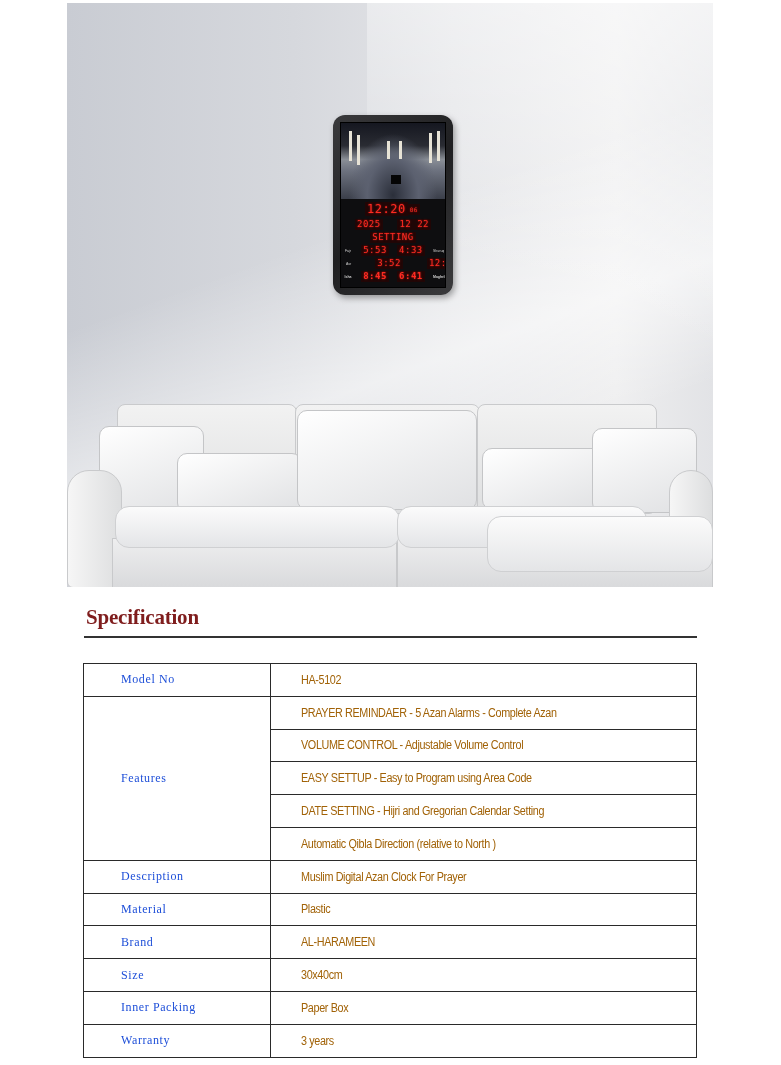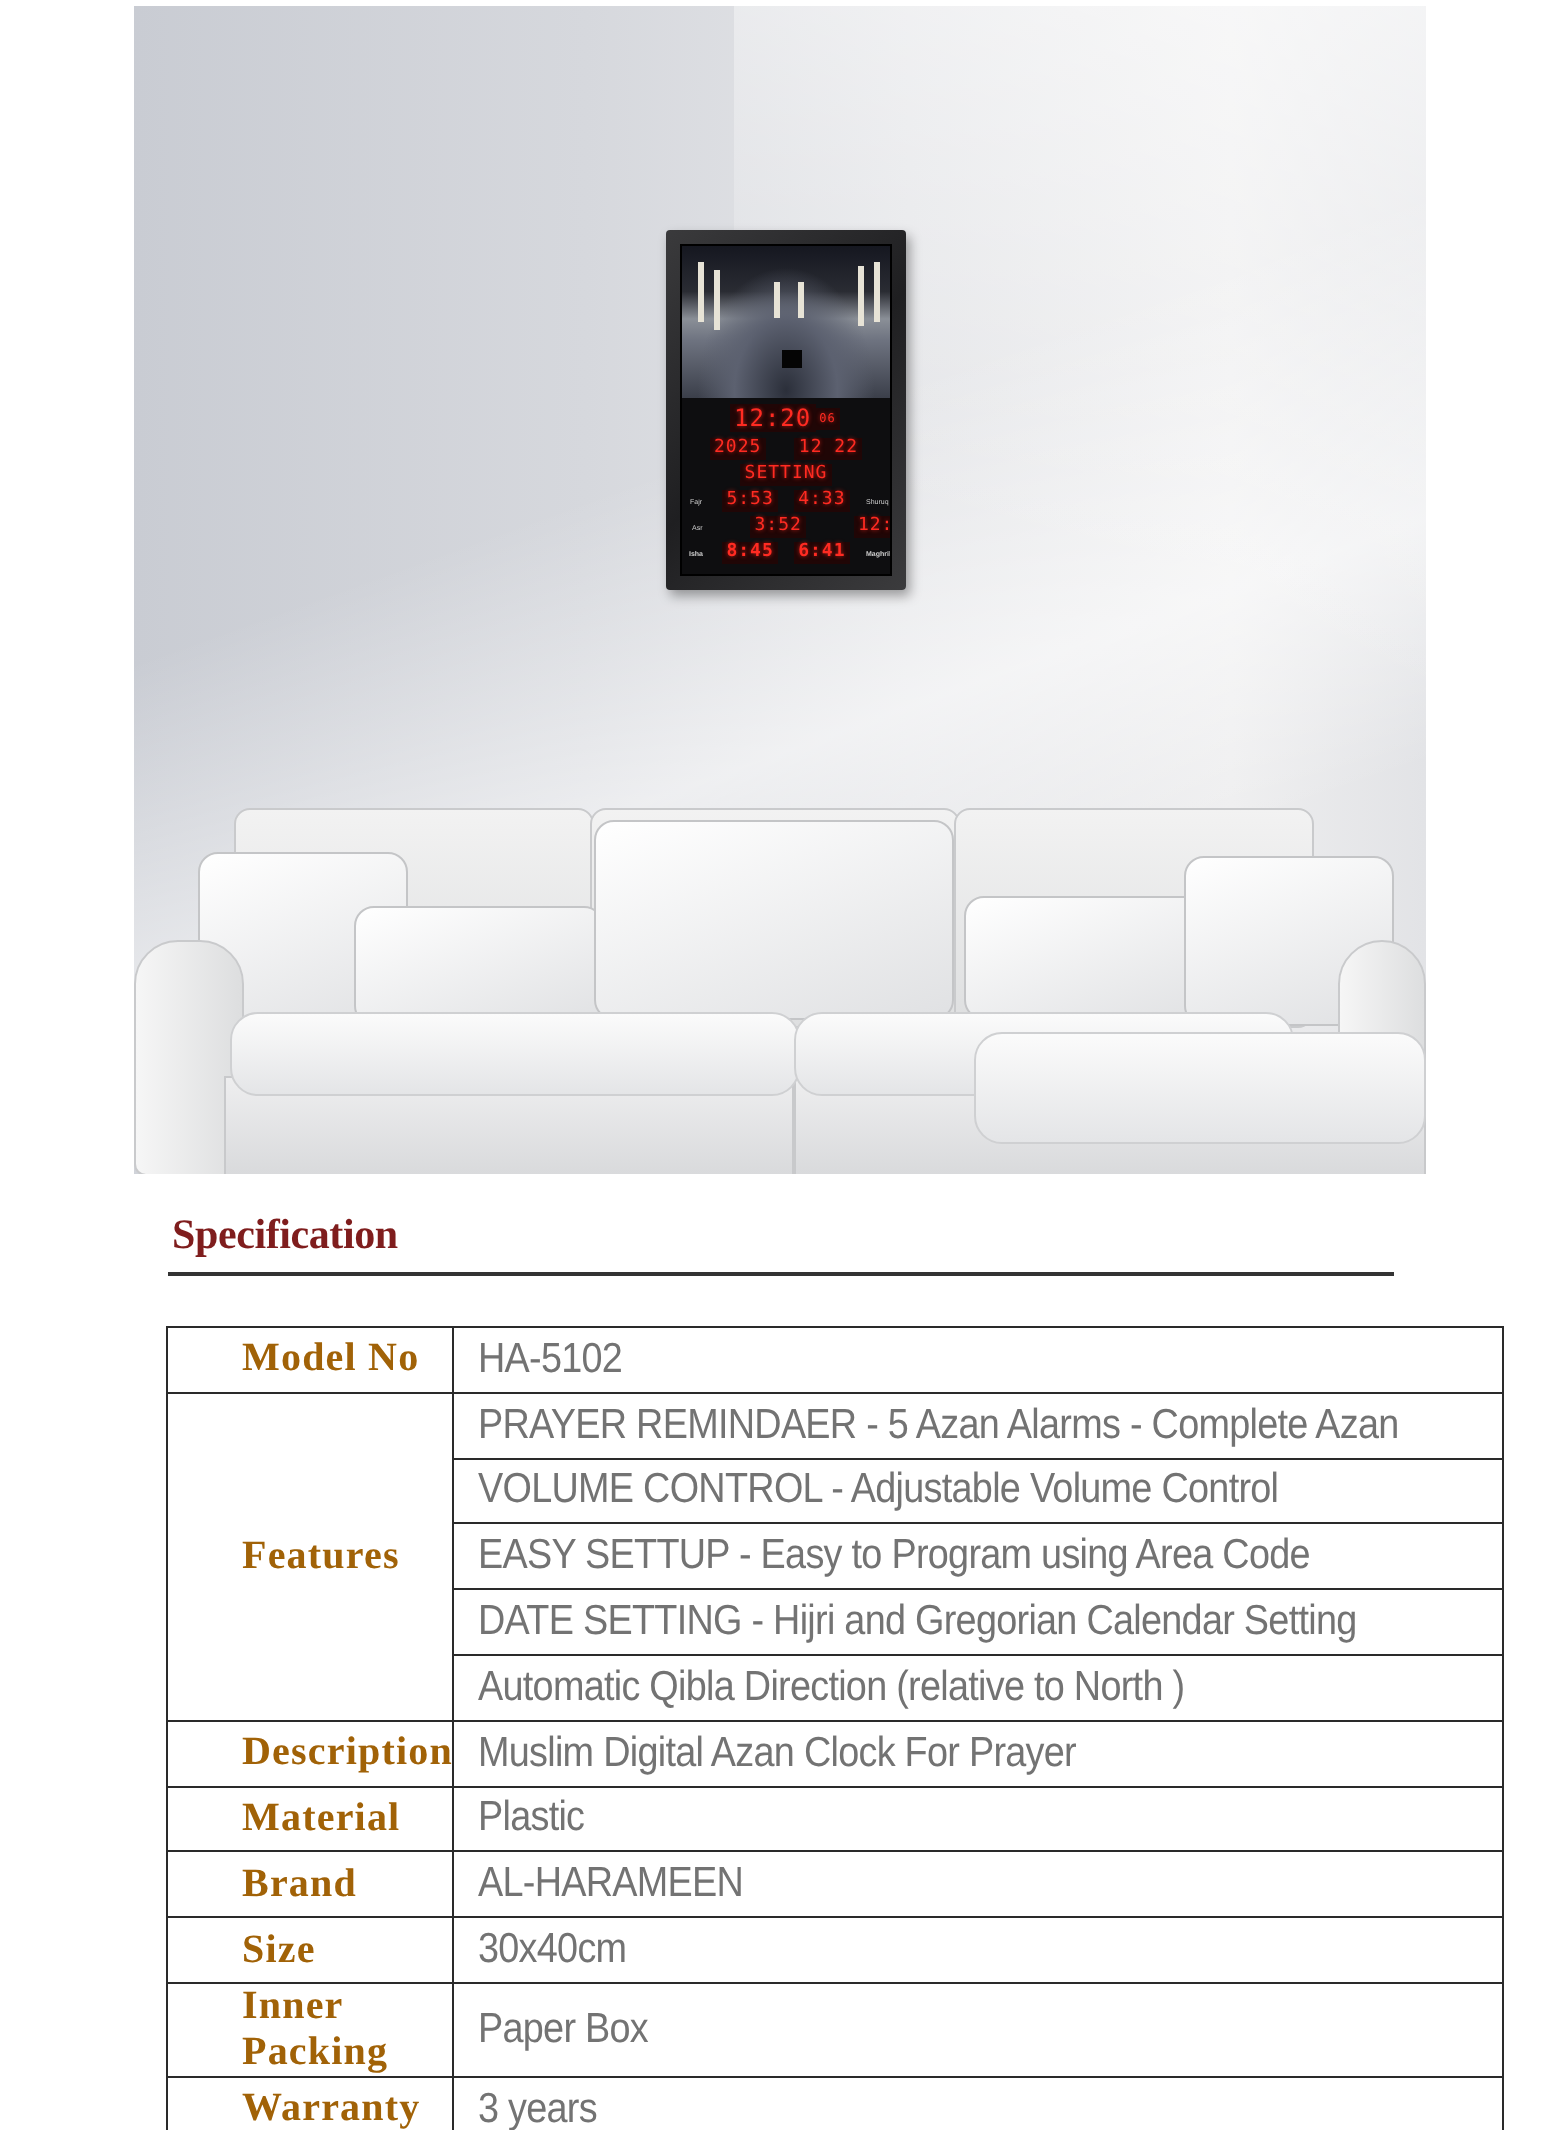--- a/index.html
+++ b/index.html
@@ -16,21 +16,21 @@
   }
   .wall-light {
     position: absolute; left: 300px; top: 0; width: 400px; height: 420px;
     background: linear-gradient(200deg, rgba(255,255,255,0.65), rgba(255,255,255,0) 65%);
   }
 
   
   .clock-frame {
     position: absolute; left: 266px; top: 112px; width: 120px; height: 180px;
     background: linear-gradient(135deg, #3a3a3c, #1f1f21 50%, #3b3b3d);
-    border-radius: 2px;
+    border-radius: 12px;
     box-shadow: 2px 3px 6px rgba(0,0,0,0.35);
     padding: 7px;
   }
   .clock-inner {
     width: 100%; height: 100%; background: #0e0e10; position: relative; overflow: hidden;
     border: 1px solid #000;
   }
   .kaaba-photo {
     position: absolute; left: 0; top: 0; width: 100%; height: 76px;
     background:
@@ -69,26 +69,26 @@
 
   table.spec {
     position: absolute; left: 83px; top: 663px; width: 614px;
     border-collapse: collapse;
   }
   table.spec td {
     border: 1.5px solid #2a2a2a; height: 32.8px; vertical-align: middle;
   }
   td.lbl {
     width: 187px; padding-left: 37px;
-    font-family: "Liberation Serif", serif; font-weight: bold; font-size: 20px;
-    color: #a16207; letter-spacing: 0.6px;
+    font-family: "Liberation Serif", serif; font-weight: normal; font-size: 12px;
+    color: #1d4ed8; letter-spacing: 0.6px;
   }
   td.val {
-    padding-left: 12px;
-    font-family: "Liberation Sans", sans-serif; font-size: 21px; color: #737373;
+    padding-left: 30px;
+    font-family: "Liberation Sans", sans-serif; font-size: 12px; color: #a16207;
     transform-origin: left; letter-spacing: -0.4px;
   }
   td.val span { display: inline-block; transform: scaleX(0.9); transform-origin: left; white-space: nowrap; }
 </style>
 </head>
 <body>
 
 <div class="photo">
   <div class="wall-light"></div>
 

